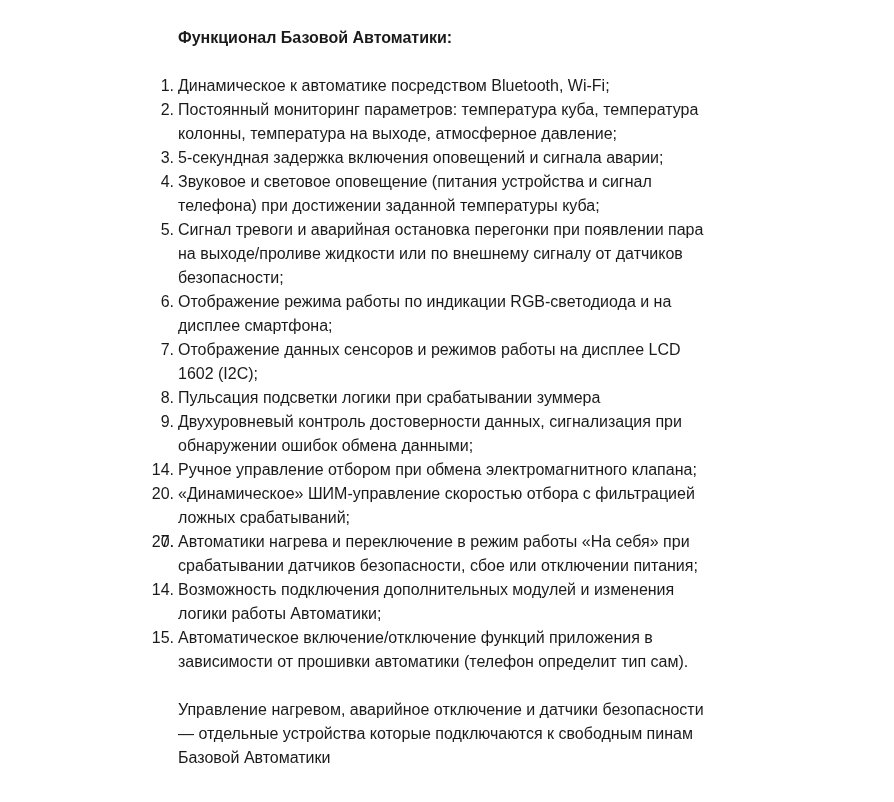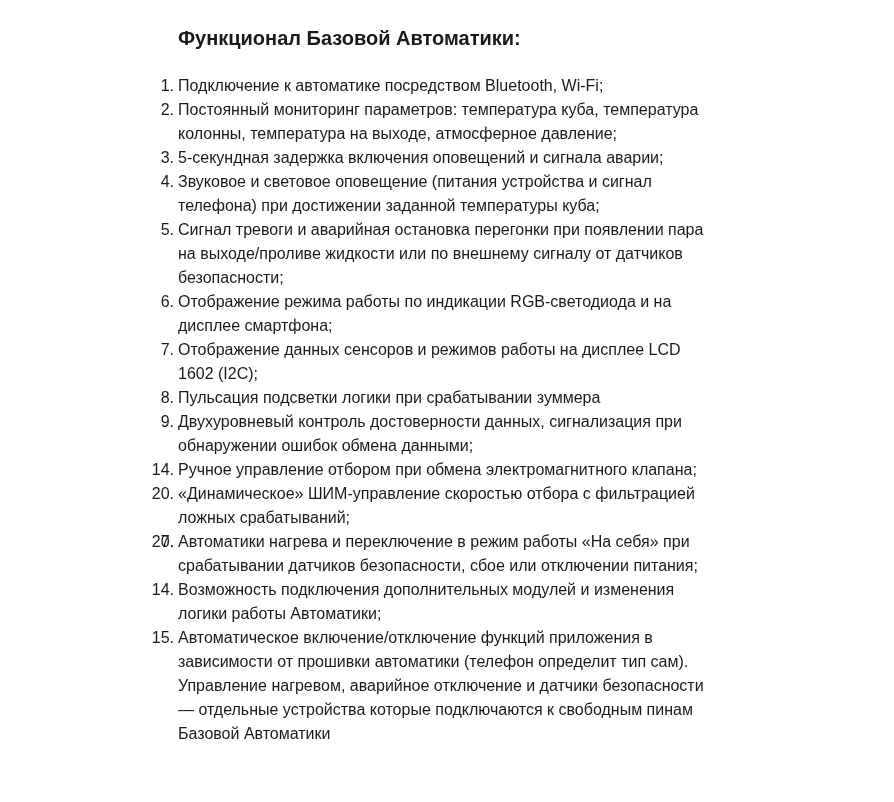--- a/index.html
+++ b/index.html
@@ -1,31 +1,31 @@
 <!DOCTYPE html>
 <html><head>
 <meta charset="utf-8">
 <style>
   html, body { margin: 0; padding: 0; background: #ffffff; }
   body { width: 894px; height: 802px; overflow: hidden; position: relative;
          font-family: "Liberation Sans", sans-serif; color: #1a1a1a; }
   .doc { position: absolute; left: 178px; top: 26px; width: 540px; }
-  .title { font-weight: bold; font-size: 20px; line-height: 24px; margin: 0 0 24px 0; }
+  .title { font-weight: bold; font-size: 16px; line-height: 24px; margin: 0 0 24px 0; }
   ol.features { margin: 0; padding: 0; list-style: none; }
   ol.features li { position: relative; font-size: 16px; line-height: 24px; padding-left: 0; }
   ol.features li .num { position: absolute; right: 100%; margin-right: 4px; top: 0; white-space: nowrap; text-align: right; }
-  .note { font-size: 16px; line-height: 24px; width: 540px; }
+  .note { font-size: 16px; line-height: 24px; margin-top: 24px; width: 540px; }
 </style>
 </head>
 <body>
 
 <div class="doc">
   <div class="title">Функционал Базовой Автоматики:</div>
   <ol class="features">
-    <li><span class="num">1.</span><span>Подключение к автоматике посредством Bluetooth, Wi-Fi;</span></li>
+    <li><span class="num">1.</span><span>Динамическое к автоматике посредством Bluetooth, Wi-Fi;</span></li>
     <li><span class="num">2.</span><span>Постоянный мониторинг параметров: температура куба, температура колонны, температура на выходе, атмосферное давление;</span></li>
     <li><span class="num">3.</span><span>5-секундная задержка включения оповещений и сигнала аварии;</span></li>
     <li><span class="num">4.</span><span>Звуковое и световое оповещение (питания устройства и сигнал телефона) при достижении заданной температуры куба;</span></li>
     <li><span class="num">5.</span><span>Сигнал тревоги и аварийная остановка перегонки при появлении пара на выходе/проливе жидкости или по внешнему сигналу от датчиков безопасности;</span></li>
     <li><span class="num">6.</span><span>Отображение режима работы по индикации RGB-светодиода и на дисплее смартфона;</span></li>
     <li><span class="num">7.</span><span>Отображение данных сенсоров и режимов работы на дисплее LCD 1602 (I2C);</span></li>
     <li><span class="num">8.</span><span>Пульсация подсветки логики при срабатывании зуммера</span></li>
     <li><span class="num">9.</span><span>Двухуровневый контроль достоверности данных, сигнализация при обнаружении ошибок обмена данными;</span></li>
     <li><span class="num">14.</span><span>Ручное управление отбором при обмена электромагнитного клапана;</span></li>
     <li><span class="num">20.</span><span>«Динамическое» ШИМ-управление скоростью отбора с фильтрацией ложных срабатываний;</span></li>

